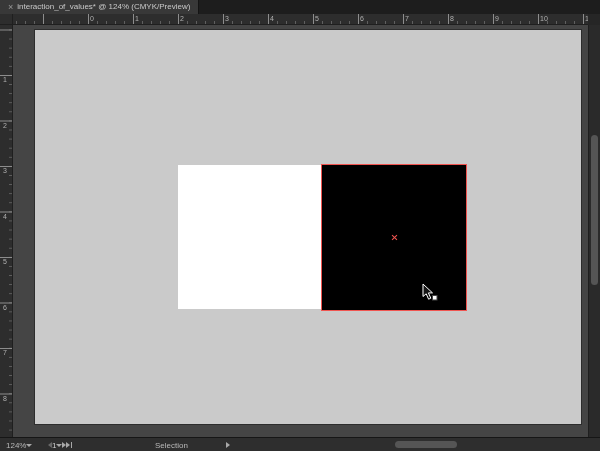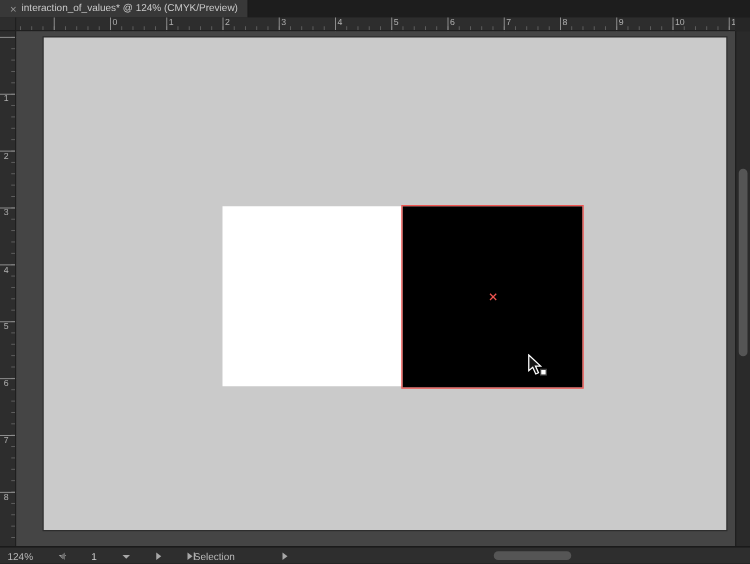--- a/index.html
+++ b/index.html
@@ -62,21 +62,21 @@
 
   
   .scrollbar-v { position:absolute; right:0; top:25px; width:12px; bottom:14px; background:#2a2a2a; border-left:1px solid #1f1f1f; box-sizing:border-box; }
   .scrollbar-v .thumb { position:absolute; left:2px; width:7px; top:110px; height:150px; background:#555; border-radius:4px; }
 
   
   .statusbar {
     position:absolute; left:0; right:0; bottom:0; height:14px; background:#2e2e2e;
     border-top:1px solid #161616; box-sizing:border-box; color:#b8b8b8; font-size:8px;
   }
-  .statusbar .group { position:absolute; top:1px; height:12px; display:flex; align-items:center; gap:21px; }
+  .statusbar .group { position:absolute; top:1px; height:12px; display:flex; align-items:center; gap:0; }
   .zoom-group { left:6px; }
   .nav-group  { left:48px; }
   .tool-label { position:absolute; left:155px; top:3px;text-align:right; }
   .flyout-btn { position:absolute; left:226px; top:4px; }
   .h-thumb { position:absolute; left:395px; top:3px; width:62px; height:7px; background:#555; border-radius:4px; }
 
   
   .chev-down { width:0; height:0; border-left:3px solid transparent; border-right:3px solid transparent; border-top:3.5px solid #a8a8a8; }
   .tri-right { width:0; height:0; border-top:3px solid transparent; border-bottom:3px solid transparent; border-left:4px solid #a8a8a8; }
   .tri-left  { width:0; height:0; border-top:3px solid transparent; border-bottom:3px solid transparent; border-right:4px solid #6a6a6a; }

